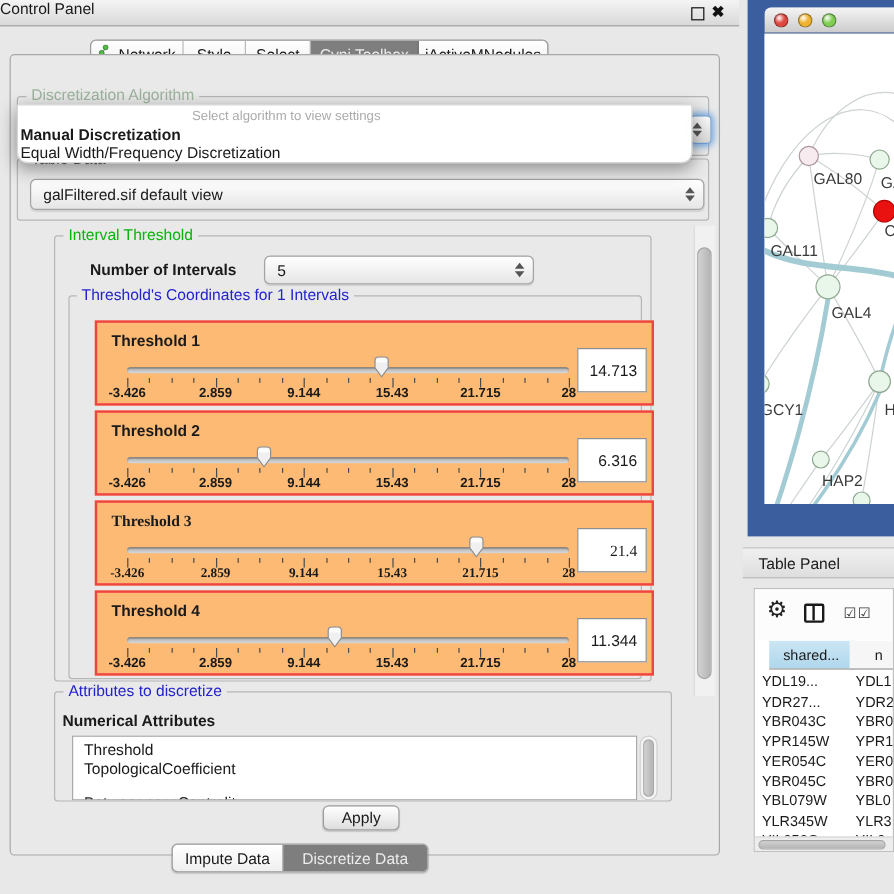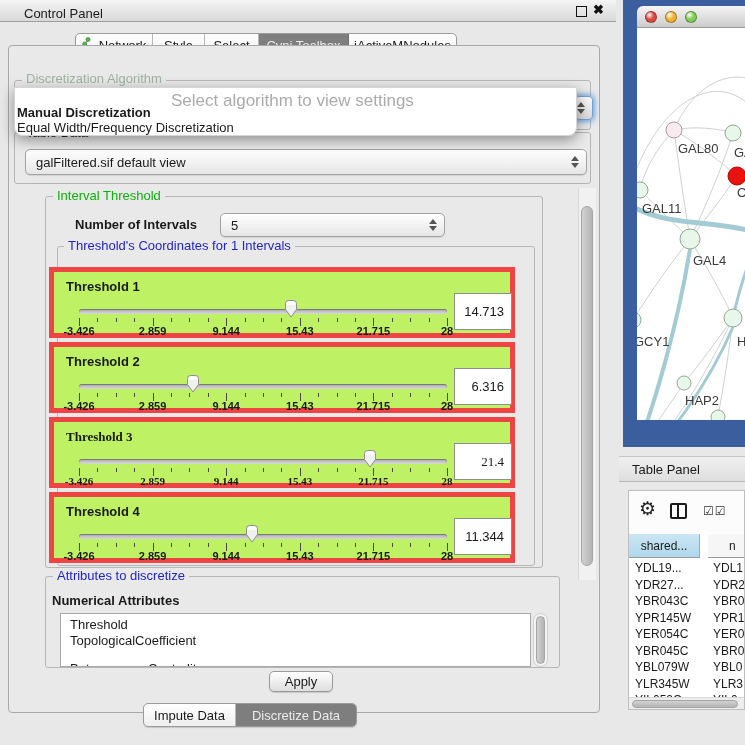--- a/index.html
+++ b/index.html
@@ -3,21 +3,21 @@
 <meta charset="utf-8">
 <style>
   * { margin:0; padding:0; box-sizing:border-box; }
   html,body { width:745px; height:745px; }
   body { position:relative; background:#E8E8E8; font-family:"Liberation Sans", sans-serif; font-size:13px; color:#1A1A1A; overflow:hidden; }
   .abs { position:absolute; }
 
   
   #cp-titlebar { left:0; top:0; width:616px; height:22px;
     background:linear-gradient(#F4F4F4,#D9D9D9); border-bottom:1px solid #9E9E9E;
-    display:flex; align-items:flex-end; padding-left:24px; }
+    display:flex; align-items:flex-start; padding-left:0; }
   #cp-float { left:576px; top:6px; width:11px; height:11px; border:1.5px solid #111; background:transparent; }
   #cp-close { left:593px; top:2px; font-size:13px; font-weight:bold; color:#111; }
 
   .seg-group { display:flex; height:24px; border:1px solid #9B9B9B; border-radius:5px; overflow:hidden;
     background:linear-gradient(#FFFFFF,#EFEFEF); box-shadow:0 1px 1px rgba(0,0,0,0.15); }
   .seg { display:flex; align-items:center; justify-content:center; gap:5px; font-size:13px; color:#1A1A1A;
     border-right:1px solid #B9B9B9; height:100%; }
   .seg:last-child { border-right:none; }
   .seg.sel { background:#7E7E7E; color:#ECECEC; border-right-color:#6F6F6F; }
 
@@ -31,21 +31,21 @@
   .gt-dark  { color:#222; }
 
   .combo { position:absolute; border:1px solid #A3A3A3; border-radius:5px;
     background:linear-gradient(#FFFFFF,#E6E6E6); display:flex; align-items:center; padding-left:10px;
     box-shadow:0 1px 1px rgba(0,0,0,0.1); }
   .arrows { position:absolute; right:7px; top:50%; transform:translateY(-50%); display:flex; flex-direction:column; gap:2px; }
   .tri-up   { width:0; height:0; border-left:4px solid transparent; border-right:4px solid transparent; border-bottom:5px solid #555; }
   .tri-down { width:0; height:0; border-left:4px solid transparent; border-right:4px solid transparent; border-top:5px solid #555; }
 
   
-  .thr-panel { position:absolute; left:49px; width:466px; height:71px; border:5px solid #ef4444; background:#bef264; }
+  .thr-panel { position:absolute; left:79px; width:466px; height:71px; border:2px solid #ef4444; background:#fdba74; }
   .thr-label { position:absolute; left:12px; top:7px; font-weight:bold; }
   .thr-track { position:absolute; left:25px; top:37px; width:368px; height:5px; border-radius:3px;
     background:linear-gradient(#ADADAD,#D8D8D8); box-shadow:inset 0 1px 1px rgba(0,0,0,0.35); }
   .thr-handle { position:absolute; top:27px; width:16px; height:20px; }
   .tick { position:absolute; width:1px; background:#4A4A4A; }
   .tick-label { position:absolute; top:53px; transform:translateX(-50%); font-size:11px; font-weight:bold; color:#1A1A1A; }
   .thr-value { position:absolute; left:400px; top:21px; width:58px; height:37px; background:#FFF; border:1px solid #8E8E8E;
     text-align:right; line-height:35px; padding-right:7px; font-size:13px; }
 
   
@@ -76,21 +76,21 @@
   .split-icon::after { content:""; position:absolute; left:5px; top:0; width:2px; height:12px; background:#1A1A1A; }
   .th-cell { position:absolute; top:43px; height:24px; line-height:24px; font-size:12px; text-align:center;
     border-bottom:1px solid #9A9A9A; border-right:1px solid #A8A8A8; overflow:hidden; white-space:nowrap; }
   .td-row { position:absolute; left:0; width:200px; height:17px; line-height:17px; font-size:12px; white-space:nowrap; }
   .td-c1 { position:absolute; left:6px; width:72px; overflow:hidden; }
   .td-c2 { position:absolute; left:84px; width:120px; overflow:hidden; }
 
   
   #algo-popup { left:14px; top:87px; width:563px; height:49px; background:rgba(255,255,255,0.98);
     border:1px solid #D5D5D5; border-radius:0 0 9px 9px; box-shadow:0 4px 14px rgba(0,0,0,0.40); z-index:50; }
-  #popup-placeholder { position:absolute; left:156px; top:3px; color:#ABABAB; font-size:17px; }
+  #popup-placeholder { position:absolute; left:145px; top:3px; color:#ABABAB; font-size:11px; }
   .popup-opt { position:absolute; left:2px; font-size:13px; white-space:nowrap; }
 
   #focus-stepper { left:575px; top:96px; width:18px; height:24px; border:1px solid #6FA0D6; border-radius:4px;
     background:linear-gradient(#FAFAFA,#D8D8D8); box-shadow:0 0 5px 2px rgba(100,160,225,0.85); z-index:40; }
 </style>
 </head>
 <body>
 
 <div class="abs" id="cp-titlebar">
   <span>Control Panel</span>
@@ -385,21 +385,21 @@
 <div class="abs" id="tp-bar">
   <span>Table Panel</span>
 </div>
 
 <div class="abs" id="tp-box">
   <div id="tp-toolbar">
     <div class="abs" style="left:10px; top:8px; font-size:19px; color:#222; line-height:19px;">⚙</div>
     <div class="split-icon" style="left:41px; top:12px;"></div>
     <div class="abs" style="left:74px; top:13px; font-size:12px; color:#333; letter-spacing:1px;">☑☑</div>
   </div>
-  <div class="th-cell" style="left:0px; width:71px; background:linear-gradient(#CBE6F4,#AFD7EC); color:#1A1A1A;text-align:center;">shared...</div>
+  <div class="th-cell" style="left:12px; width:71px; background:linear-gradient(#CBE6F4,#AFD7EC); color:#1A1A1A;text-align:center;">shared...</div>
   <div class="th-cell" style="left:79px; width:38px; background:#F6F6F6; text-align:left; padding-left:21px;">n</div>
   <div id="table-rows">
       <div class="td-row" style="top: 69px;">
         <div class="td-c1">YDL19...</div>
         <div class="td-c2">YDL1</div>
       </div>
       <div class="td-row" style="top: 85.5px;">
         <div class="td-c1">YDR27...</div>
         <div class="td-c2">YDR2</div>
       </div>

